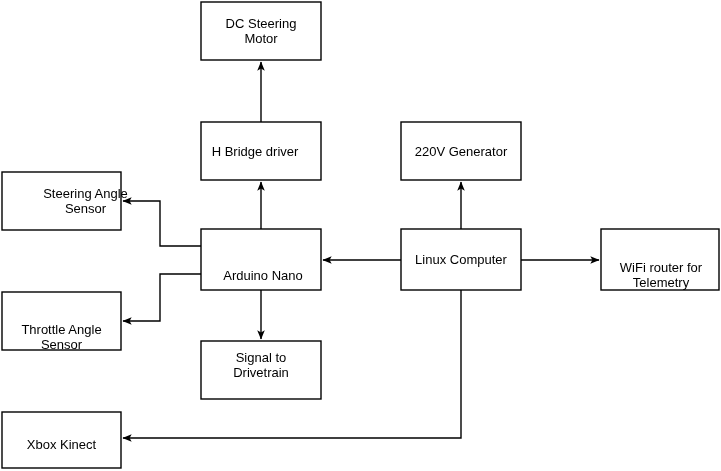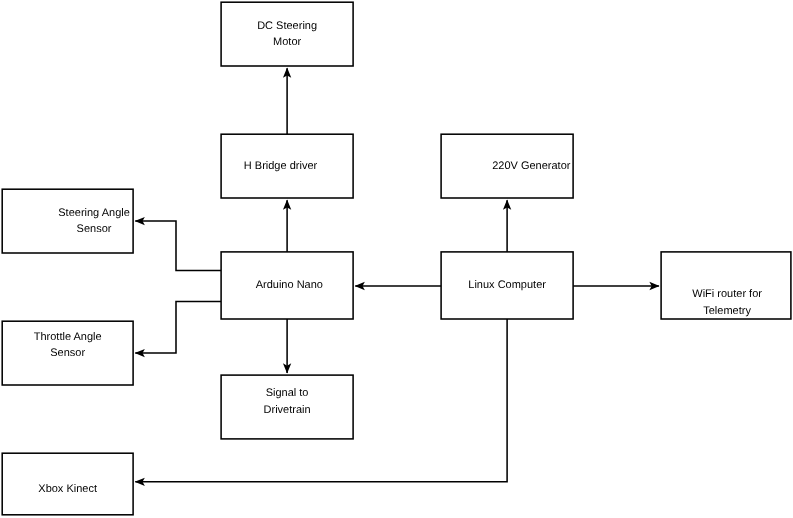--- a/index.html
+++ b/index.html
@@ -20,21 +20,21 @@
     left: 0;
     top: 0;
   }
   .node-label {
     position: absolute;
     display: flex;
     align-items: center;
     justify-content: center;
     text-align: center;
     font-family: "Liberation Sans", sans-serif;
-    font-size: 10px;
+    font-size: 13px;
     line-height: 15px;
     color: #000000;
     white-space: pre-line;
     pointer-events: none;
   }
 </style>
 </head>
 <body>
 
 <div id="canvas">
@@ -65,26 +65,26 @@
         <rect x="601" y="229" width="118" height="61" fill="#ffffff" stroke="#000000" stroke-width="1.4"></rect>
         <rect x="2" y="292" width="119" height="58" fill="#ffffff" stroke="#000000" stroke-width="1.4"></rect>
         <rect x="201" y="341" width="120" height="58" fill="#ffffff" stroke="#000000" stroke-width="1.4"></rect>
         <rect x="2" y="412" width="119" height="56" fill="#ffffff" stroke="#000000" stroke-width="1.4"></rect>
       </g>
   </svg>
   <div id="label-layer">
       <div class="node-label" style="left: 201px; top: 2px; width: 120px; height: 58px;">DC Steering
 Motor</div>
       <div class="node-label" style="left: 201px; top: 122px; width: 108px; height: 58px;">H Bridge driver</div>
-      <div class="node-label" style="left: 401px; top: 122px; width: 120px; height: 58px; margin-left: 22px;">220V Generator</div>
+      <div class="node-label" style="left: 401px; top: 122px; width: 120px; height: 58px;">220V Generator</div>
       <div class="node-label" style="left: 2px; top: 172px; width: 119px; height: 58px; margin-left: 24px;">Steering Angle
 Sensor</div>
-      <div class="node-label" style="left: 201px; top: 229px; width: 124px; height: 61px;">Arduino Nano</div>
+      <div class="node-label" style="left: 201px; top: 245px; width: 124px; height: 61px;">Arduino Nano</div>
       <div class="node-label" style="left: 401px; top: 229px; width: 120px; height: 61px;">Linux Computer</div>
       <div class="node-label" style="left: 601px; top: 244px; width: 120px; height: 61px;">WiFi router for
 Telemetry</div>
-      <div class="node-label" style="left: 2px; top: 285px; width: 119px; height: 58px;">Throttle Angle
+      <div class="node-label" style="left: 2px; top: 308px; width: 119px; height: 58px;">Throttle Angle
 Sensor</div>
       <div class="node-label" style="left: 201px; top: 341px; width: 120px; height: 48px;">Signal to
 Drivetrain</div>
       <div class="node-label" style="left: 2px; top: 412px; width: 119px; height: 64px;">Xbox Kinect</div>
     </div>
 </div>
 
 </body></html>

